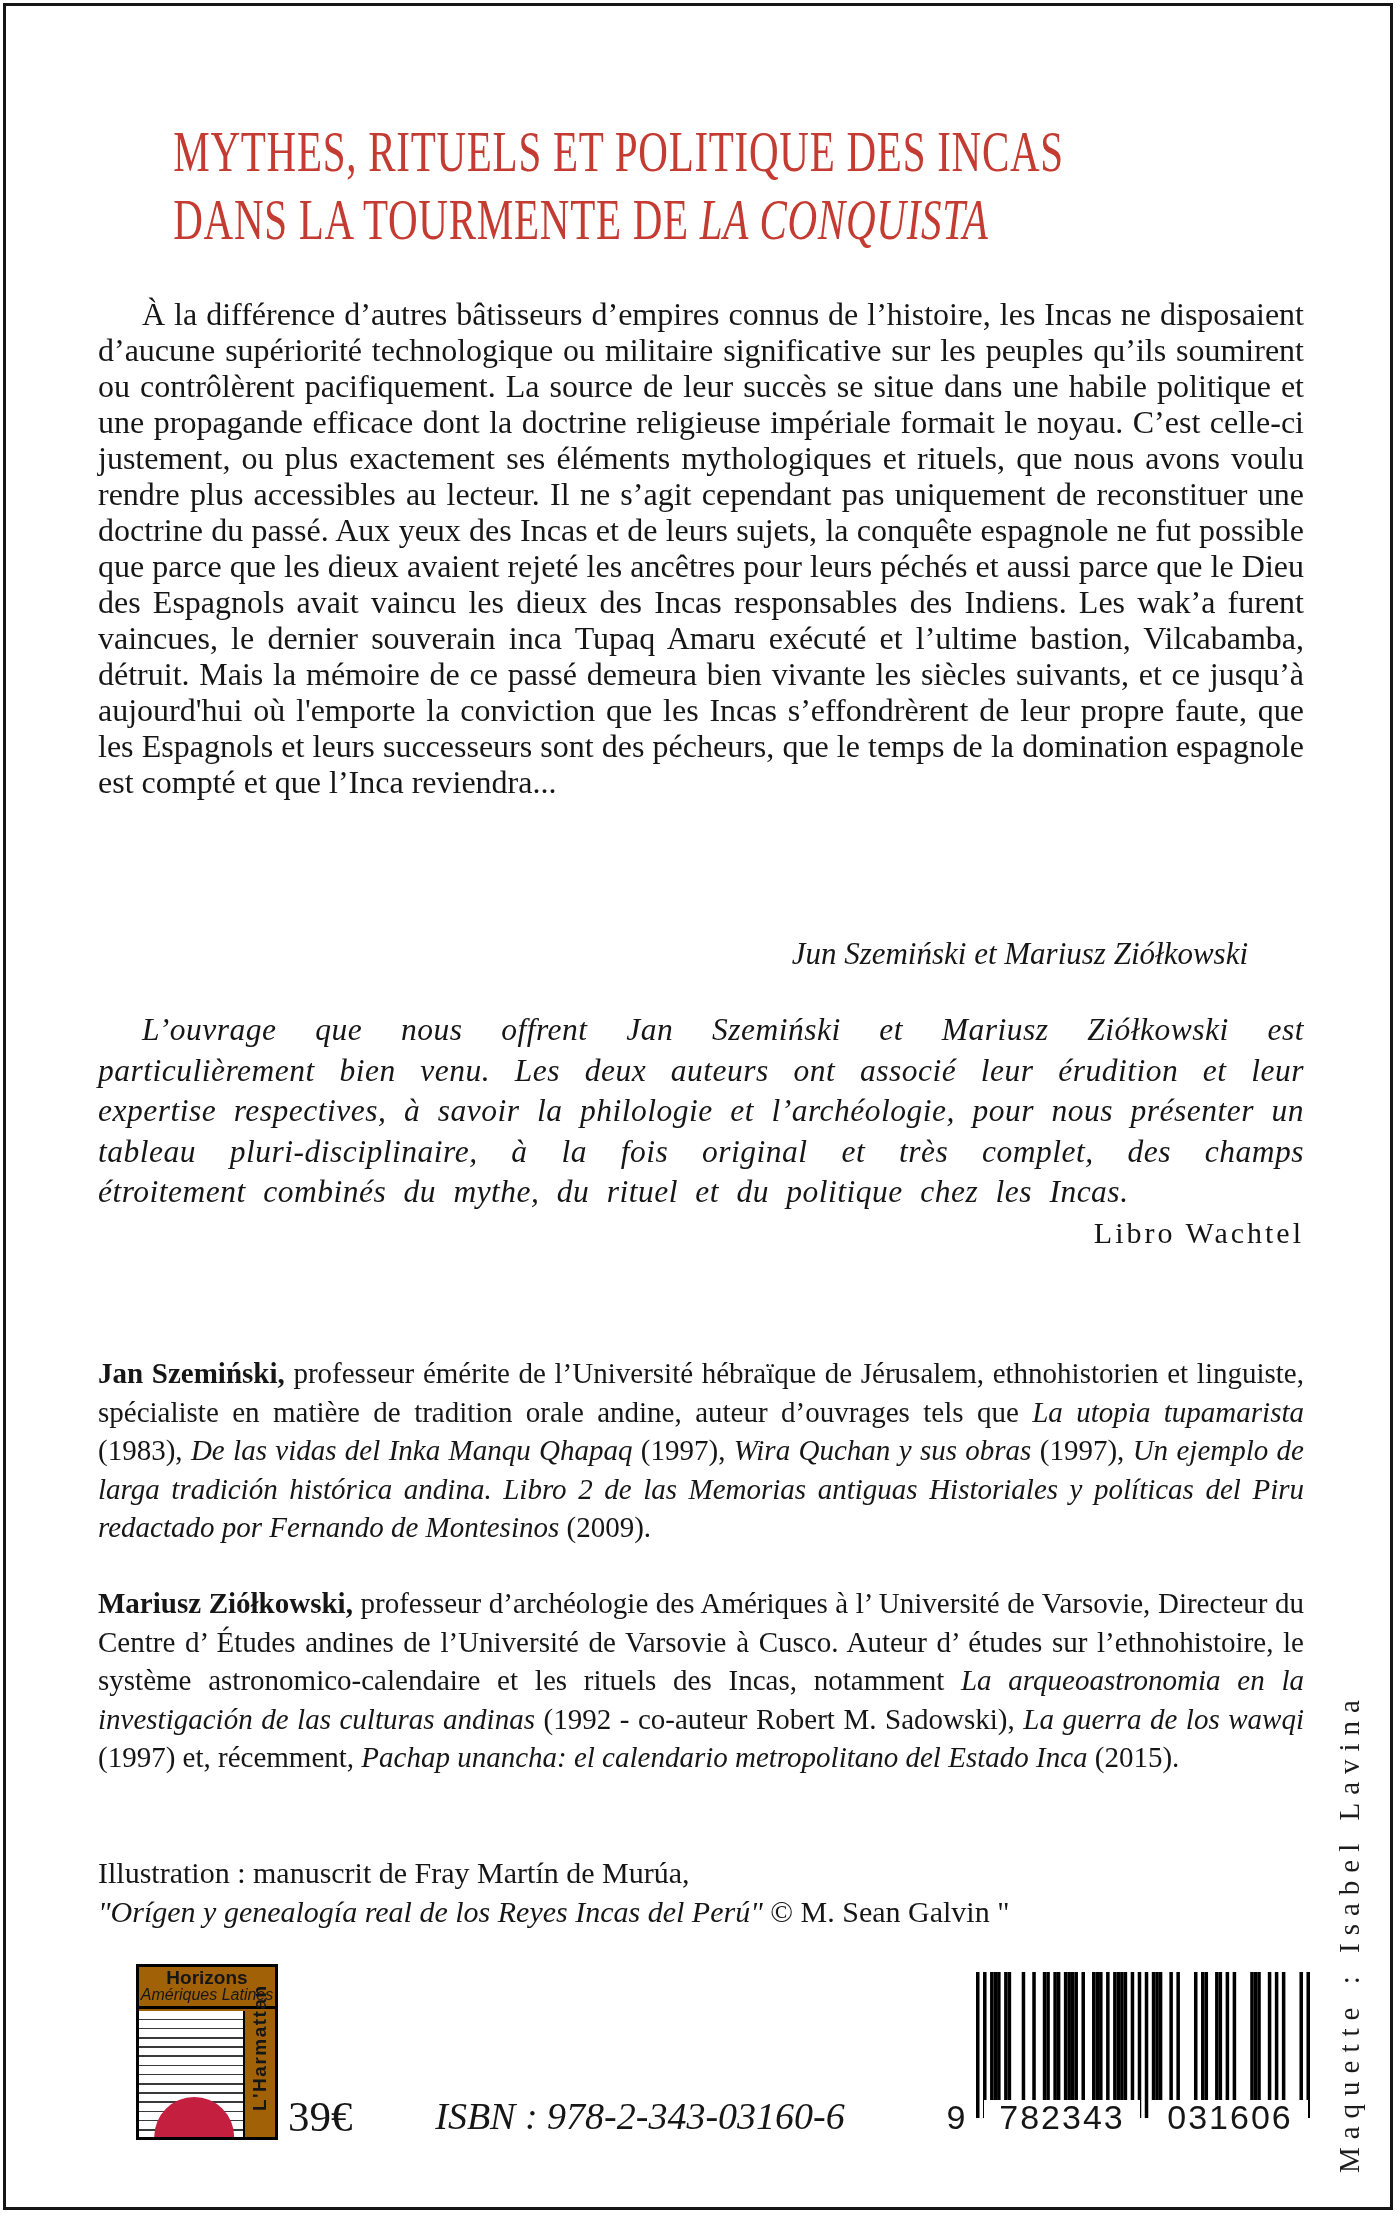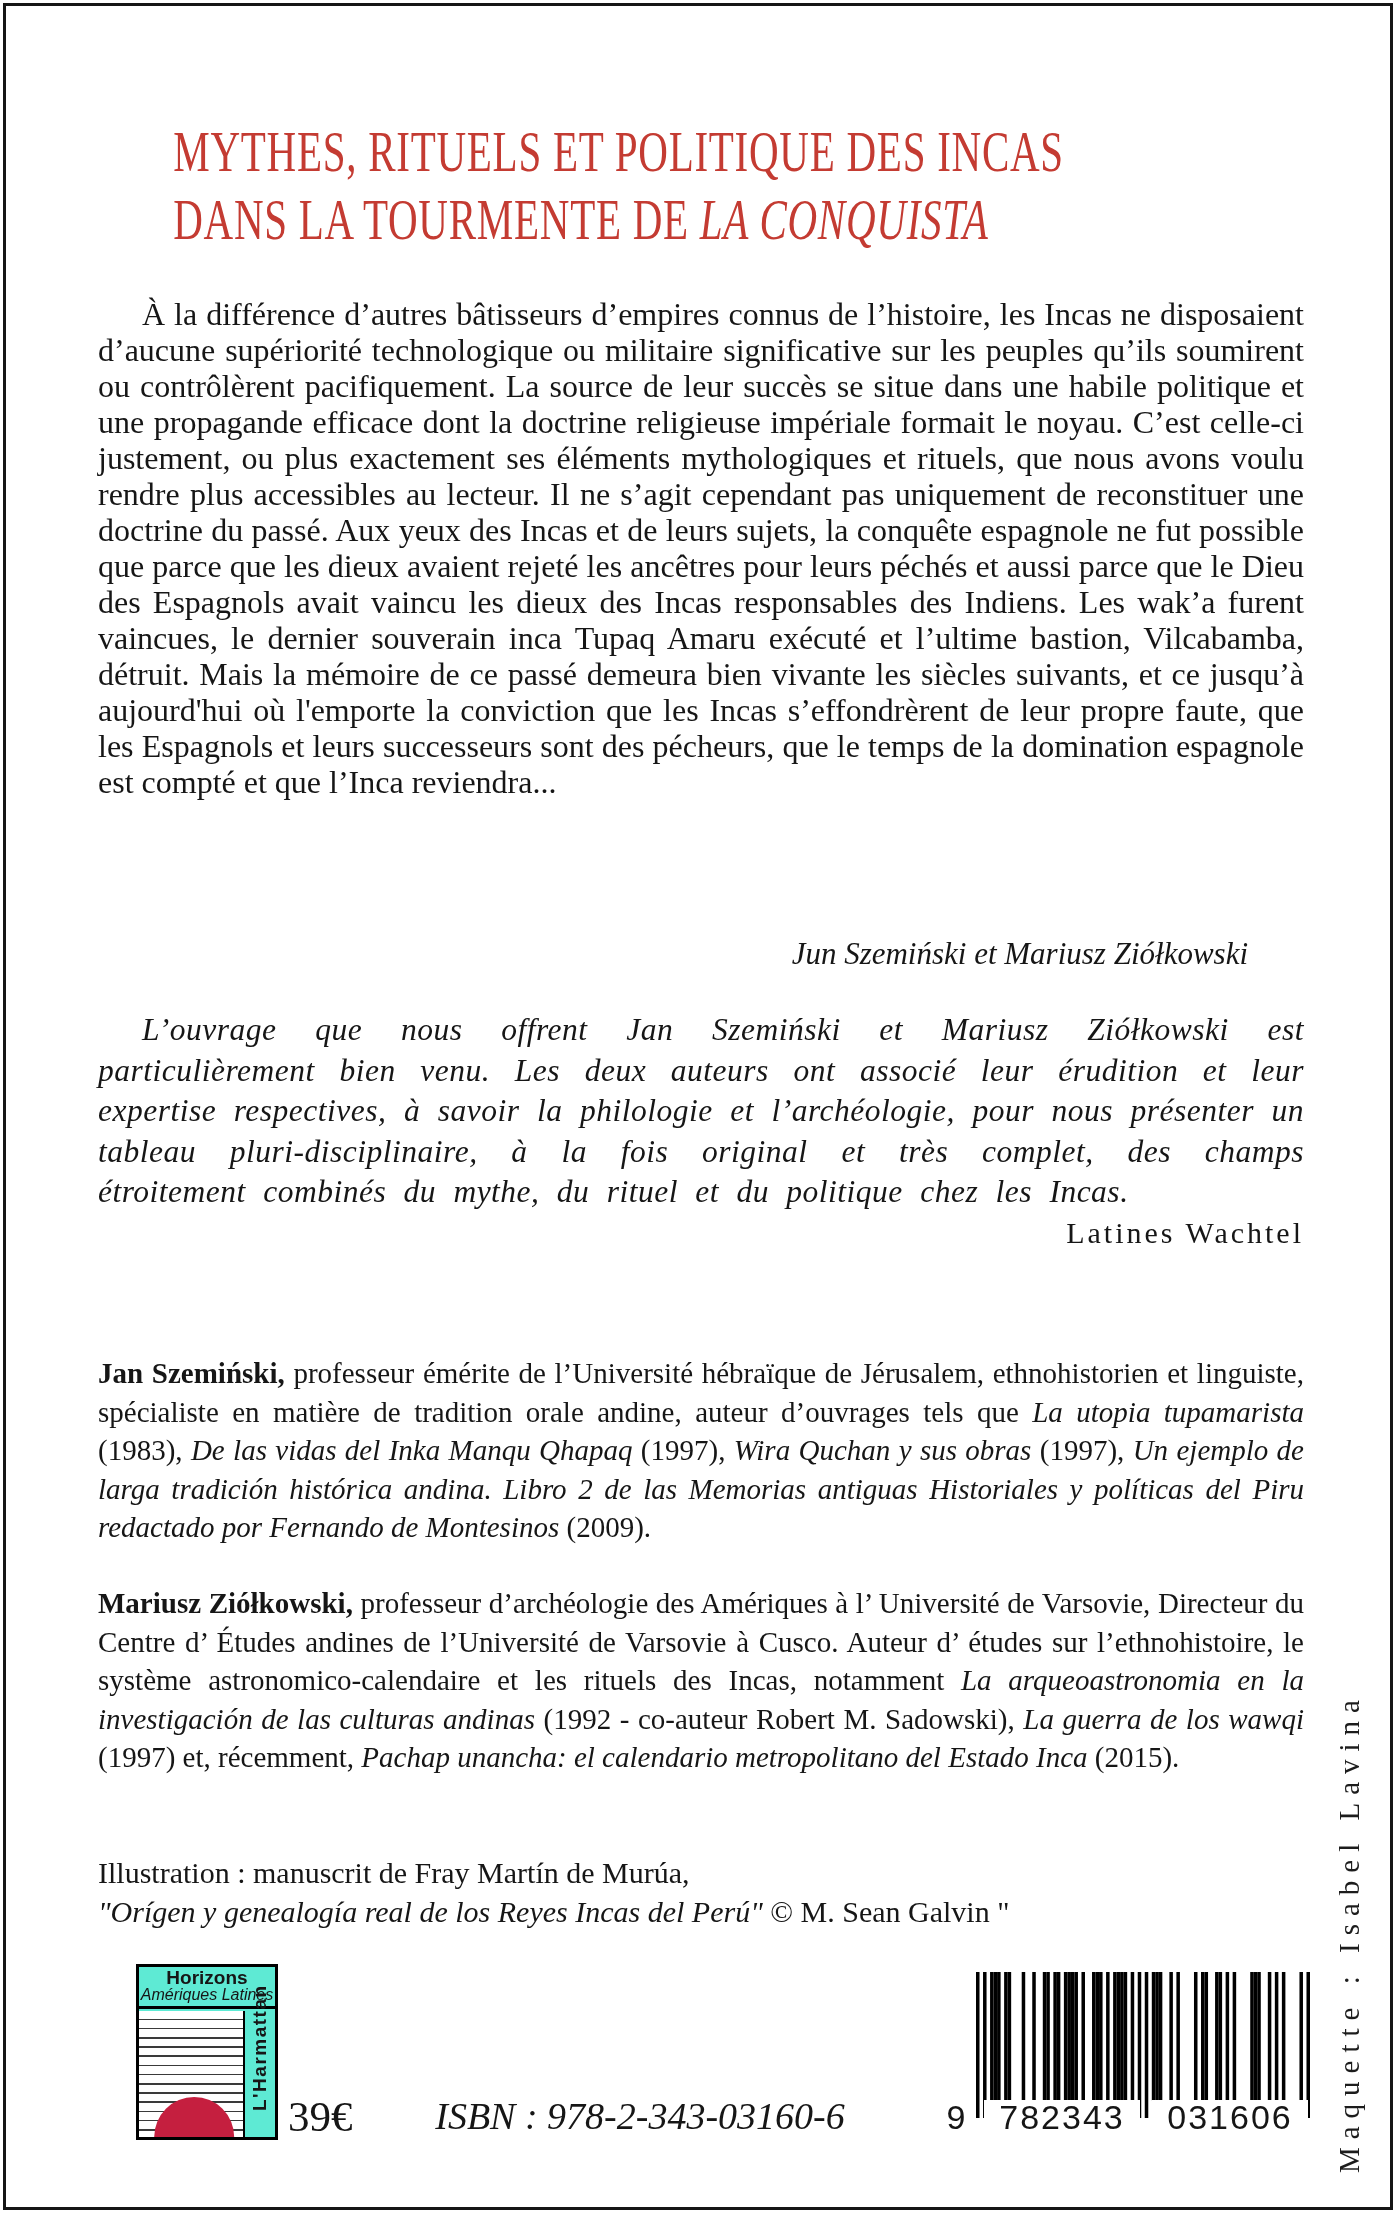--- a/index.html
+++ b/index.html
@@ -32,21 +32,21 @@
     position:absolute;top:1216px;left:98px;width:1206px;text-align:right;
     font-size:30px;letter-spacing:3px;
   }
   .bio{position:absolute;left:98px;width:1206px;font-size:29px;line-height:38.6px;text-align:justify;}
   .bio1{top:1354px;}
   .bio2{top:1584px;}
   .illus{position:absolute;left:98px;top:1853px;width:1206px;font-size:30px;line-height:39px;}
 
   
   .logo{position:absolute;left:136px;top:1964px;width:142px;height:176px;
-    border:3px solid #000;box-sizing:border-box;display:flex;flex-direction:column;background:#5eead4;}
+    border:3px solid #000;box-sizing:border-box;display:flex;flex-direction:column;background:#a16207;}
   .logo-header{border-bottom:3px solid #000;text-align:center;padding:1px 0 2px 0;
     font-family:"Liberation Sans", sans-serif;line-height:1.02;}
   .logo-series{font-weight:bold;font-size:19px;}
   .logo-collection{font-style:italic;font-size:16px;}
   .logo-body{flex:1;display:flex;min-height:0;}
   .logo-lines{flex:1;position:relative;border-right:2px solid #000;margin:2px 0 0 0;
     background:repeating-linear-gradient(to bottom,#ffffff 0px,#ffffff 7.6px,#3a3a3a 7.6px,#3a3a3a 9.2px);}
   .logo-sun{position:absolute;bottom:0;left:50%;transform:translateX(-46%);
     width:80px;height:40px;border-radius:80px 80px 0 0;}
   .logo-side{width:30px;position:relative;}
@@ -81,21 +81,21 @@
   <div class="title-inner">
     <div class="title-line" style="color: rgb(196, 59, 50);">MYTHES, RITUELS ET POLITIQUE DES INCAS</div>
     <div class="title-line" style="color: rgb(196, 59, 50);"><span>DANS LA TOURMENTE DE </span><span class="it">LA CONQUISTA</span></div>
   </div>
 </div>
 
 <div class="synopsis"><span>À la différence d’autres bâtisseurs d’empires connus de l’histoire, les Incas ne disposaient d’aucune supériorité technologique ou militaire significative sur les peuples qu’ils soumirent ou contrôlèrent pacifiquement. La source de leur succès se situe dans une habile politique et une propagande efficace dont la doctrine religieuse impériale formait le noyau. C’est celle-ci justement, ou plus exactement ses éléments mythologiques et rituels, que nous avons voulu rendre plus accessibles au lecteur. Il ne s’agit cependant pas uniquement de reconstituer une doctrine du passé. Aux yeux des Incas et de leurs sujets, la conquête espagnole ne fut possible que parce que les dieux avaient rejeté les ancêtres pour leurs péchés et aussi parce que le Dieu des Espagnols avait vaincu les dieux des Incas responsables des Indiens. Les wak’a furent vaincues, le dernier souverain inca Tupaq Amaru exécuté et l’ultime bastion, Vilcabamba, détruit. Mais la mémoire de ce passé demeura bien vivante les siècles suivants, et ce jusqu’à aujourd'hui où l'emporte la conviction que les Incas s’effondrèrent de leur propre faute, que les Espagnols et leurs successeurs sont des pécheurs, que le temps de la domination espagnole est compté et que l’Inca reviendra...</span></div>
 <div class="sig-authors">Jun Szemiński et Mariusz Ziółkowski</div>
 
 <div class="review"><span>L’ouvrage que nous offrent Jan Szemiński et Mariusz Ziółkowski est particulièrement bien venu. Les deux auteurs ont associé leur érudition et leur expertise respectives, à savoir la philologie et l’archéologie, pour nous présenter un tableau pluri-disciplinaire, à la fois original et très complet, des champs étroitement combinés du mythe, du rituel et du politique chez les Incas.</span></div>
-<div class="sig-review">Latines Wachtel</div>
+<div class="sig-review">Libro Wachtel</div>
 
 <div class="bio bio1"><span class="bd">Jan Szemiński,</span><span> professeur émérite de l’Université hébraïque de Jérusalem, ethnohistorien et linguiste, spécialiste en matière de tradition orale andine, auteur d’ouvrages tels que </span><span class="it">La utopia tupamarista</span><span> (1983), </span><span class="it">De las vidas del Inka Manqu Qhapaq</span><span> (1997), </span><span class="it">Wira Quchan y sus obras</span><span> (1997), </span><span class="it">Un ejemplo de larga tradición histórica andina. Libro 2 de las Memorias antiguas Historiales y políticas del Piru redactado por Fernando de Montesinos</span><span> (2009).</span></div>
 <div class="bio bio2"><span class="bd">Mariusz Ziółkowski,</span><span> professeur d’archéologie des Amériques à l’ Université de Varsovie, Directeur du Centre d’ Études andines de l’Université de Varsovie à Cusco. Auteur d’ études sur l’ethnohistoire, le système astronomico-calendaire et les rituels des Incas, notamment </span><span class="it">La arqueoastronomia en la investigación de las culturas andinas</span><span> (1992 - co-auteur Robert M. Sadowski), </span><span class="it">La guerra de los wawqi</span><span> (1997) et, récemment, </span><span class="it">Pachap unancha: el calendario metropolitano del Estado Inca</span><span> (2015).</span></div>
 
 <div class="illus">
   <div>Illustration : manuscrit de Fray Martín de Murúa,</div>
   <div><span class="it">"Orígen y genealogía real de los Reyes Incas del Perú"</span><span> © M. Sean Galvin "</span></div>
 </div>
 
 <div class="logo">

